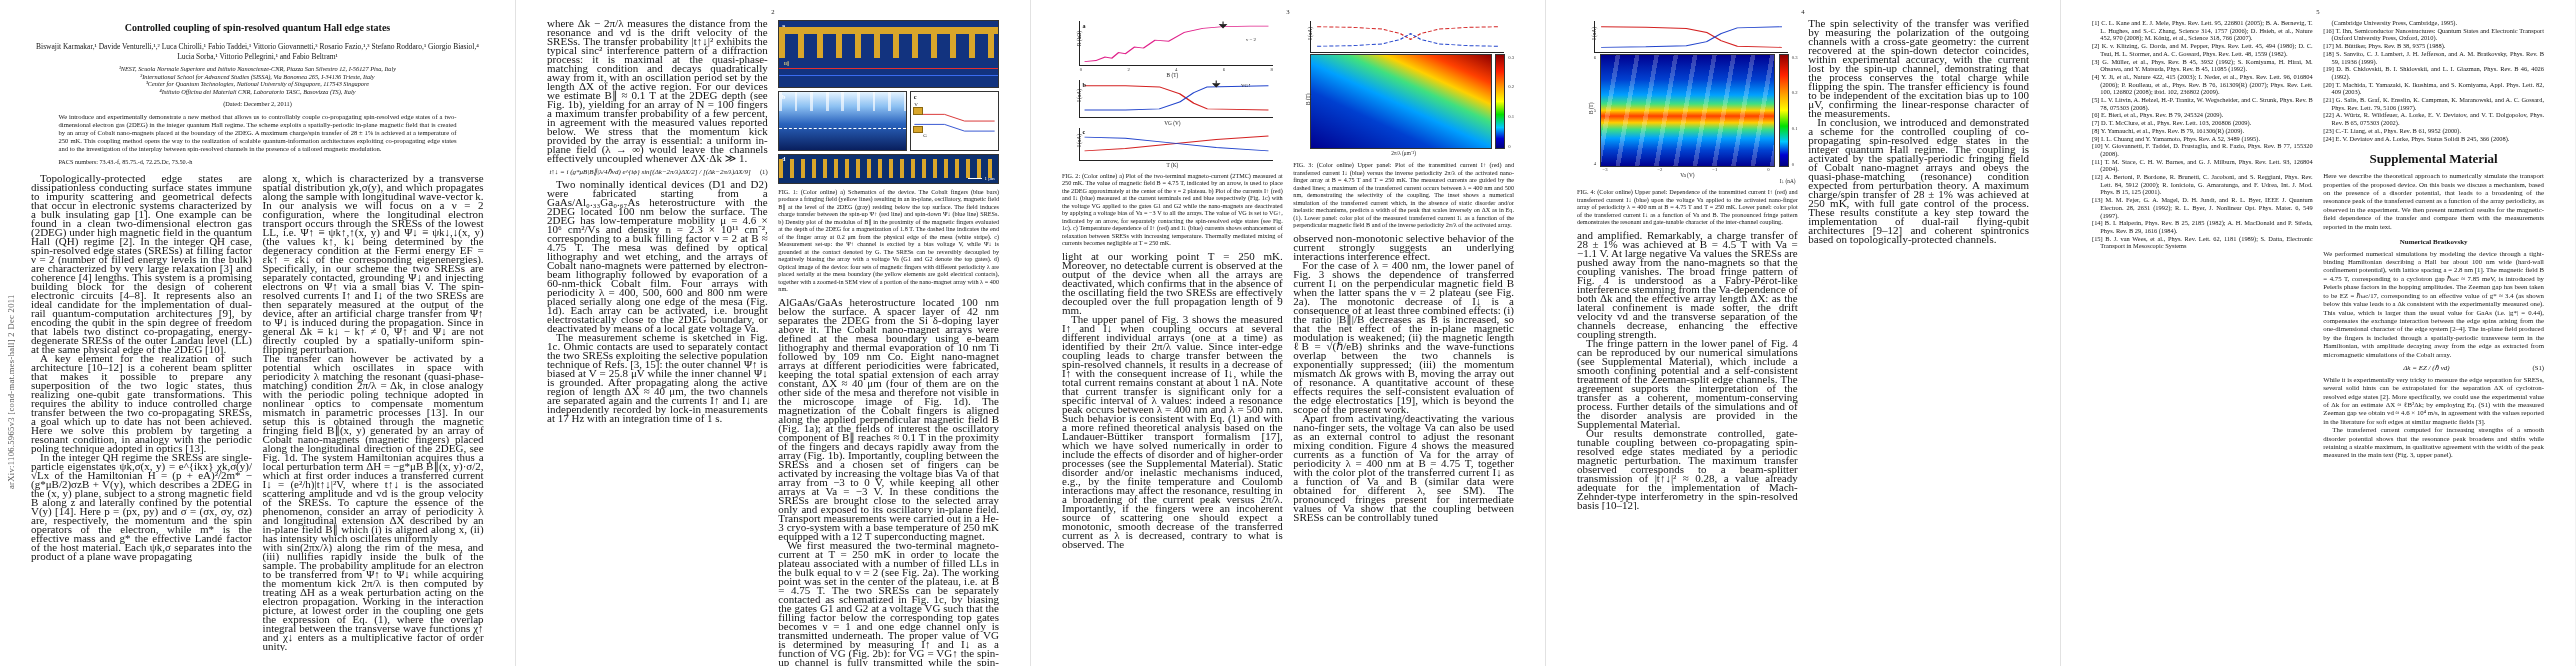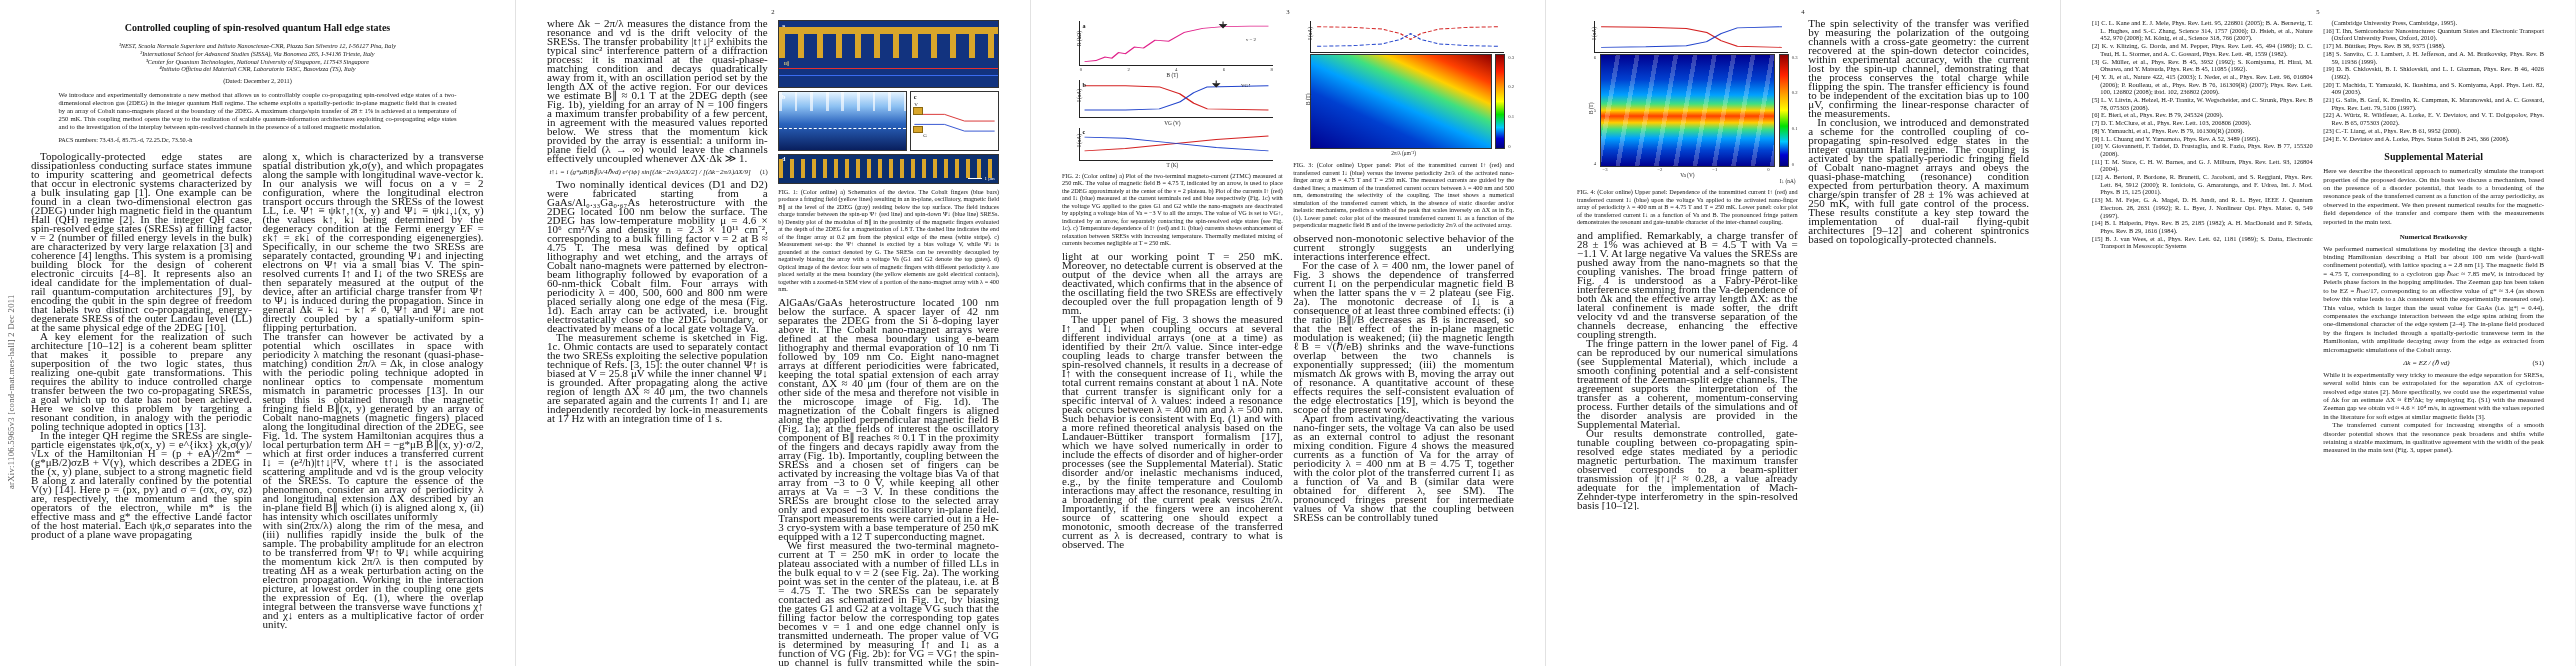--- a/index.html
+++ b/index.html
@@ -62,32 +62,33 @@
   .mapwrap{display:flex;gap:3.3px;margin-left:16.7px;}
   .cmap{position:relative;border:0.6px solid #333;flex:1;}
   .cmap.fig3map{height:93px;background:linear-gradient(205deg,#8f0000 0%,#ff4000 16%,#ffd000 28%,#3fe080 38%,#00a0ff 52%,#0040d0 68%,#000090 100%);}
   .cmap.fig4map{height:111px;background:
     repeating-linear-gradient(100deg,rgba(255,255,255,0) 0 14.5px,rgba(255,255,255,.22) 14.5px 19px),
     linear-gradient(180deg,#000090 0%,#0040d0 22%,#00a0ff 36%,#3fe080 44%,#ffd000 50%,#ff4000 55%,#ffd000 61%,#3fe080 67%,#00a0ff 75%,#0040d0 86%,#000090 100%);}
   .cbar{position:relative;width:7.8px;border:0.6px solid #333;background:linear-gradient(180deg,#8f0000,#ff2000 18%,#ffa500 36%,#ffff00 50%,#00e000 64%,#00c8ff 78%,#0000d0 90%,#000080 100%);}
   .cbarticks{display:flex;flex-direction:column;justify-content:space-between;font-size:4.7px;color:#333;padding:0.6px 0;}
   
   .ref{font-size:6.4px;line-height:7.7px;text-align:justify;margin:0;padding-left:8.3px;text-indent:-8.3px;}
-  .supp-title{text-align:center;font-weight:bold;font-size:10px;margin:9px 0 5px 0;}
+  .supp-title{text-align:center;font-weight:bold;font-size:13px;margin:9px 0 5px 0;}
   .sims-title{text-align:center;font-weight:bold;font-size:7px;margin:6.7px 0 3.9px 0;}
 </style>
 </head>
 <body>
 
 <div class="spread">
 
   <section class="page">
     <div class="banner">arXiv:1106.5965v3  [cond-mat.mes-hall]  2 Dec 2011</div>
     <div class="front-header">
       <div class="title">Controlled coupling of spin-resolved quantum Hall edge states</div>
+      <div class="authors">Biswajit Karmakar,¹ Davide Venturelli,¹,² Luca Chirolli,¹ Fabio Taddei,¹ Vittorio Giovannetti,³ Rosario Fazio,¹,³ Stefano Roddaro,¹ Giorgio Biasiol,⁴ Lucia Sorba,¹ Vittorio Pellegrini,¹ and Fabio Beltram¹</div>
       <div class="affil">¹NEST, Scuola Normale Superiore and Istituto Nanoscienze-CNR, Piazza San Silvestro 12, I-56127 Pisa, Italy</div>
       <div class="affil">²International School for Advanced Studies (SISSA), Via Bonomea 265, I-34136 Trieste, Italy</div>
       <div class="affil">³Center for Quantum Technologies, National University of Singapore, 117543 Singapore</div>
       <div class="affil">⁴Istituto Officina dei Materiali CNR, Laboratorio TASC, Basovizza (TS), Italy</div>
       <div class="dated">(Dated: December 2, 2011)</div>
     </div>
     <div class="abstract">We introduce and experimentally demonstrate a new method that allows us to controllably couple co-propagating spin-resolved edge states of a two-dimensional electron gas (2DEG) in the integer quantum Hall regime. The scheme exploits a spatially-periodic in-plane magnetic field that is created by an array of Cobalt nano-magnets placed at the boundary of the 2DEG. A maximum charge/spin transfer of 28 ± 1% is achieved at a temperature of 250 mK. This coupling method opens the way to the realization of scalable quantum-information architectures exploiting co-propagating edge states and to the investigation of the interplay between spin-resolved channels in the presence of a tailored magnetic modulation.</div>
     <div class="pacs">PACS numbers: 73.43.-f, 85.75.-d, 72.25.Dc, 73.50.-h</div>
     <div class="cols">
       <div class="col">

